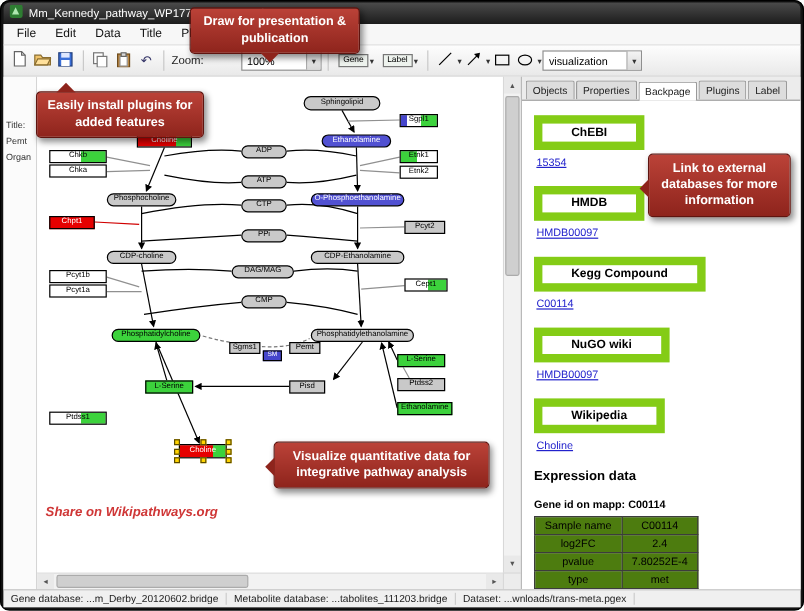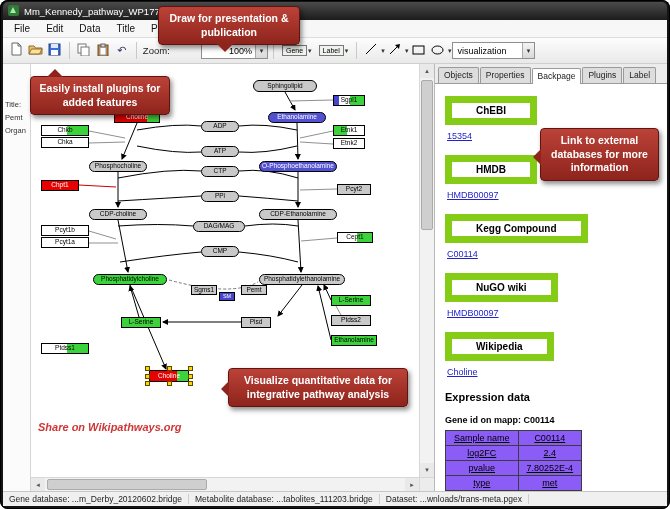--- a/index.html
+++ b/index.html
@@ -11,21 +11,21 @@
   
   .menubar { height:18px; background:#f7f7f7; border-bottom:1px solid #dcdcdc; display:flex; align-items:center; font-size:10px; color:#111; padding:0 3px; }
   .menu-item { padding:2px 8px; cursor:default; }
   
   .toolbar { height:26px; background:linear-gradient(#fdfdfd,#e9e9e9); border-bottom:1px solid #cfcfcf; display:flex; align-items:center; padding:0 4px; gap:1px; }
   .tb { width:21px; height:21px; border:1px solid transparent; background:transparent; display:flex; align-items:center; justify-content:center; border-radius:2px; padding:0; }
   .sep { width:1px; height:17px; background:#c9c9c9; margin:0 4px; }
   .zoom-label { font-size:9.5px; margin:0 3px 0 1px; color:#222; }
   .combo { height:17px; background:#fff; border:1px solid #8f8f8f; display:flex; align-items:center; font-size:9px; padding-left:4px; gap:3px; }
   .combo .carr { width:12px; height:100%; background:linear-gradient(#f4f4f4,#d8d8d8); border-left:1px solid #aaa; font-size:7px; display:flex; align-items:center; justify-content:center; color:#333; }
-  .zoomc { width:78px; justify-content:flex-end;margin-left:27px; }
+  .zoomc { width:78px; justify-content:space-between;margin-left:27px; }
   .chip { display:flex; align-items:center; gap:1px; padding:1px 2px; border:1px solid transparent; border-radius:2px; }
   .chipbox { font-size:7px; border:1px solid #777; background:#eef3ee; padding:1px 3px; }
   .carr2 { font-size:7px; color:#333; }
   .viz { width:96px; justify-content:space-between; margin-left:auto; margin-right:128px; }
   
   .main { flex:1; min-height:0; display:flex; background:#fff; }
   .left-strip { width:28px; background:#fbfbfb; border-right:1px solid #d5d5d5; font-size:7.5px; color:#333; padding:36px 2px 0 2px; overflow:hidden; }
   .left-strip div { margin-bottom:4px; white-space:nowrap; }
   .center { flex:1; display:flex; flex-direction:column; min-width:0; }
   .center-top { flex:1; display:flex; min-height:0; }
@@ -64,21 +64,21 @@
   .tab { padding:2px 5px; border:1px solid #9a9a9a; border-bottom:none; background:#ddd; border-radius:2px 2px 0 0; color:#222; }
   .tab.active { background:#fff; position:relative; top:1px; padding-bottom:3px; }
   .panel-body { flex:1; background:#fff; border-top:1px solid #9a9a9a; padding:12px 10px 4px 10px; overflow:hidden; }
   .section { margin-bottom:12px; }
   .section-header { display:inline-block; min-width:62px; border:7px solid #84cc16; background:#fff; padding:2px 24px; font-weight:bold; font-size:10px; }
   .xref-link { display:inline-block; margin:5px 0 0 2px; font-size:9px; color:#2222cc; }
   .xref-plain { display:inline-block; margin:5px 0 0 2px; font-size:9px; color:#111; }
   .expression-title { font-weight:bold; font-size:11px; margin:2px 0 12px 0; }
   .geneid { font-weight:bold; font-size:9px; margin-bottom:5px; }
   table.expr { border-collapse:collapse; font-size:9px; }
-  table.expr td { border:1px solid #3c3c3c; padding:2px 8px; text-align:center; min-width:58px; background:#8b5cf6;text-decoration:underline; }
+  table.expr td { border:1px solid #3c3c3c; padding:2px 8px; text-align:center; min-width:58px; background:#4d7c0f; }
   
   .statusbar { height:15px; background:#f0f0f0; border-top:1px solid #c6c6c6; display:flex; align-items:center; font-size:8.5px; color:#222; overflow:hidden; }
   .status-cell { padding:0 6px; border-right:1px solid #cdcdcd; white-space:nowrap; }
   
   .callout { position:absolute; z-index:60; background:linear-gradient(#bb4238,#8e241c); border:1px solid #5f140f; border-radius:4px; color:#fff; font-weight:bold; font-size:10.5px; line-height:1.3; text-align:center; padding:5px 7px; box-shadow:2px 3px 5px rgba(0,0,0,.45); }
   .pt { position:absolute; width:0; height:0; border:8px solid transparent; }
   .pt-down { border-top-color:#8e241c; border-bottom:none; bottom:-8px; }
   .pt-up { border-bottom-color:#8e241c; border-top:none; top:-8px; }
   .pt-left { border-right-color:#8e241c; border-left:none; left:-8px; }
   .share { position:absolute; z-index:55; left:38px; top:421px; color:#cf3636; font-weight:bold; font-style:italic; font-size:11px; }

